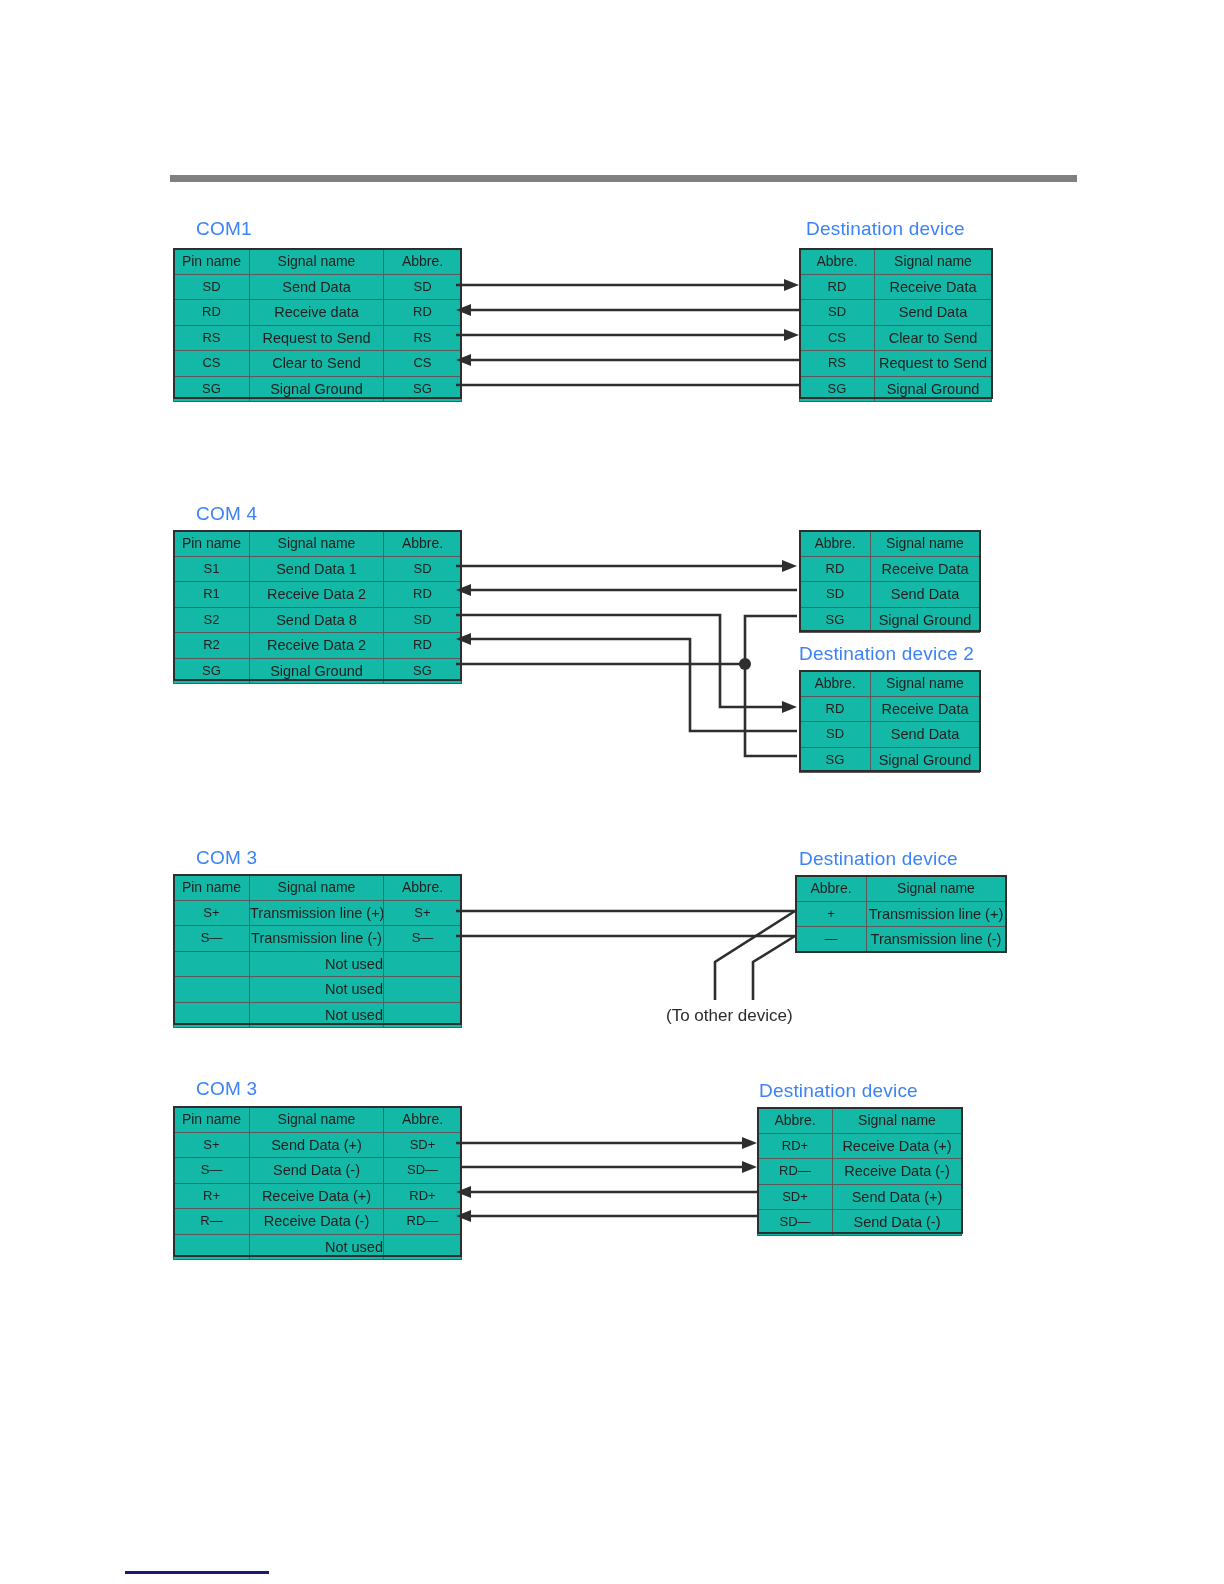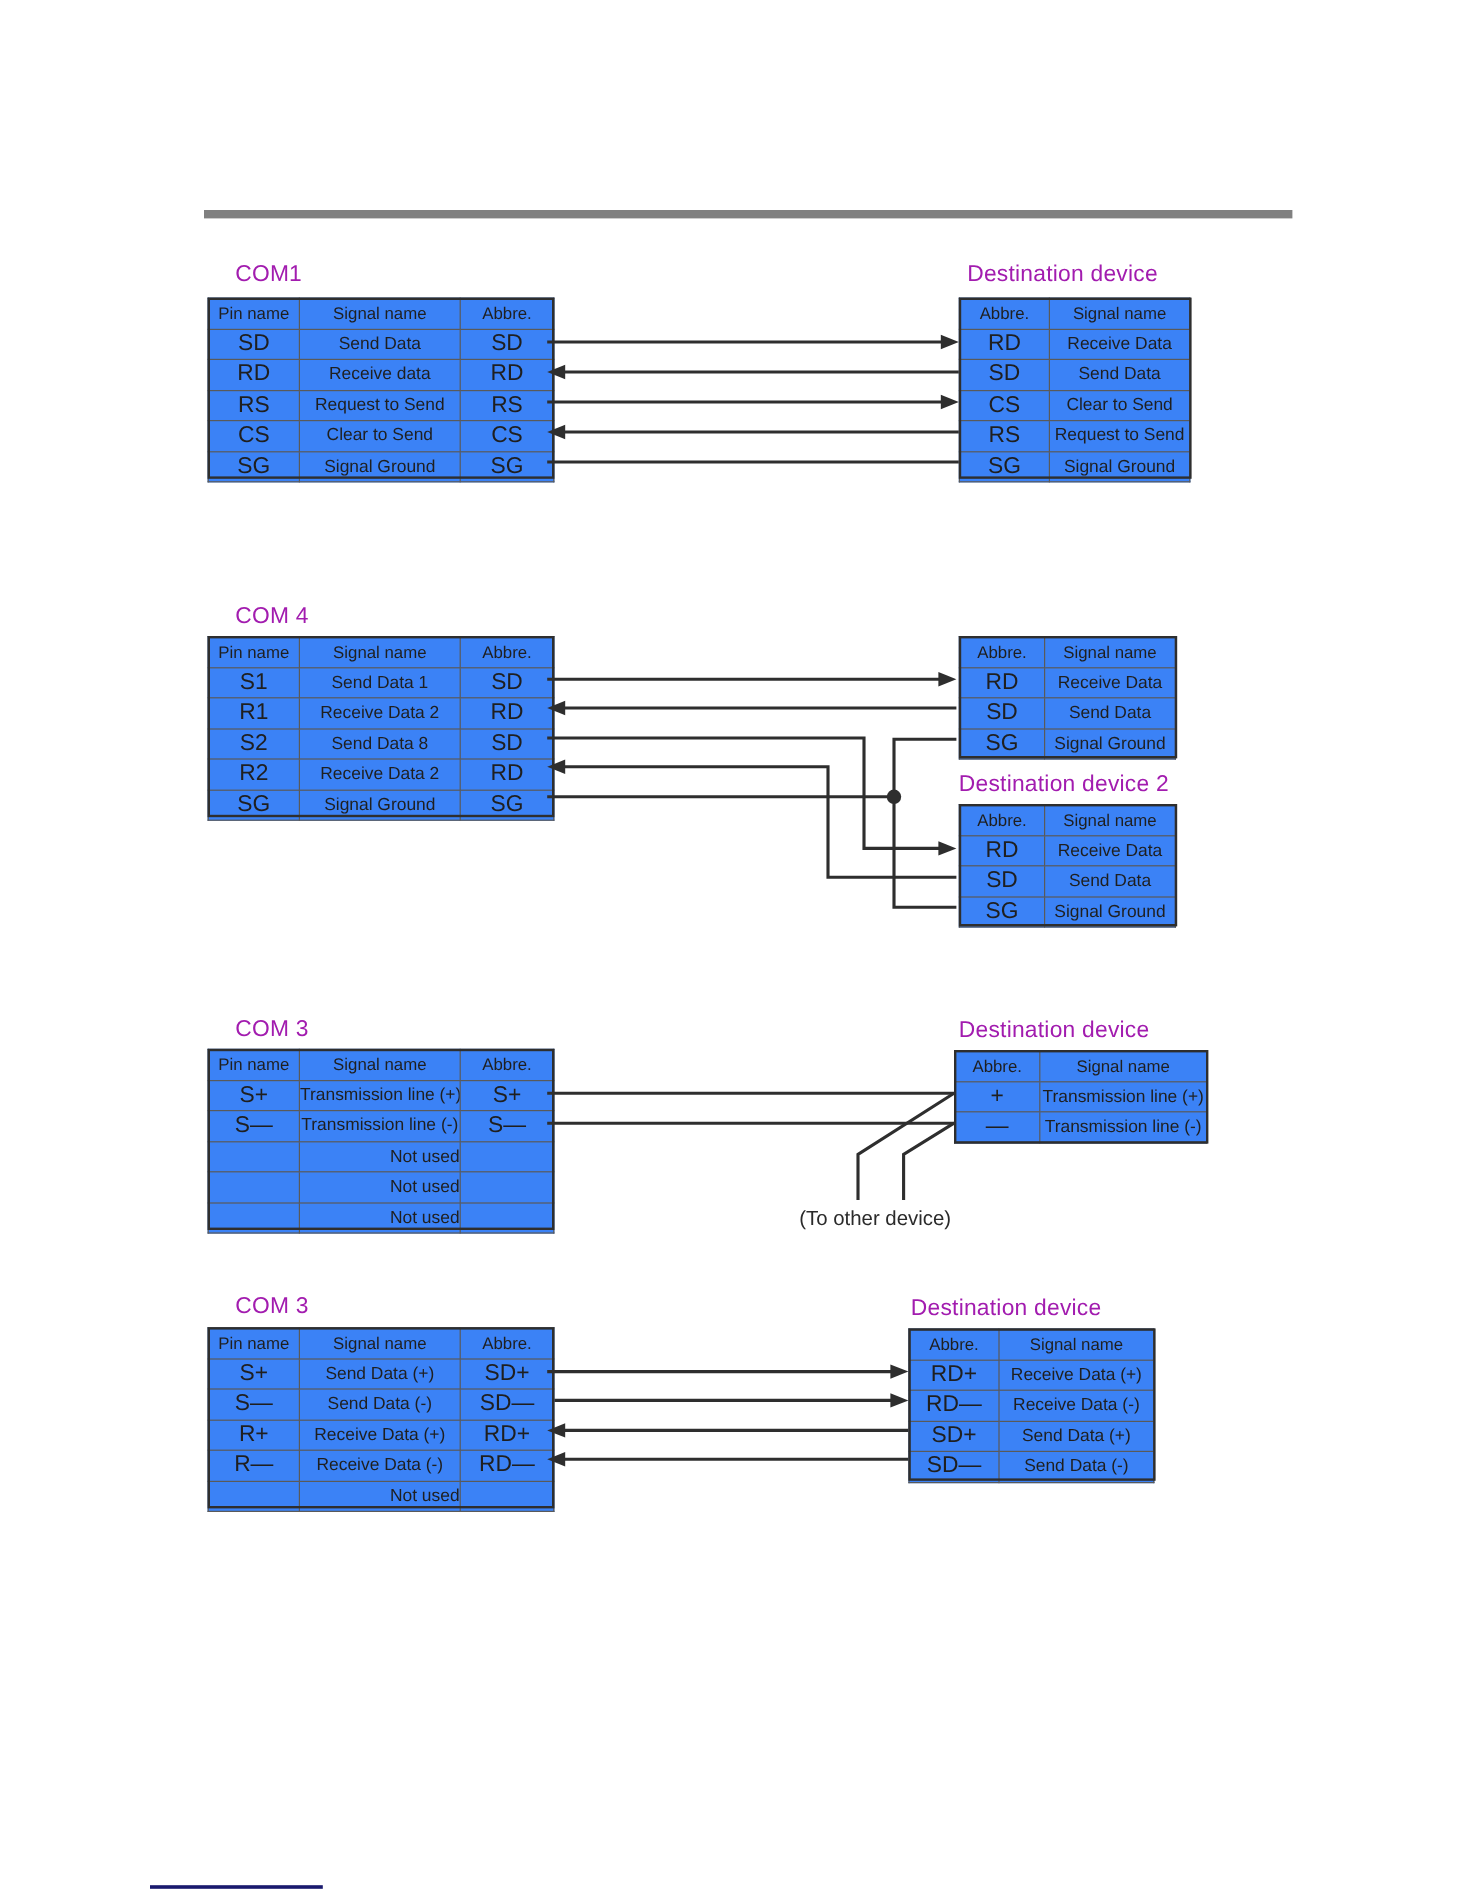--- a/index.html
+++ b/index.html
@@ -42,48 +42,48 @@
   }
 
   
   .diagram {
     position: absolute;
   }
 
   .caption {
     position: absolute;
     font-size: 19px;
-    color: #a21caf;
+    color: #3b82f6;
     white-space: nowrap;
     letter-spacing: 0.2px;
   }
 
   
   table.pin {
     position: absolute;
     border-collapse: collapse;
-    background: #3b82f6;
+    background: #14b8a6;
     table-layout: fixed;
   }
   table.pin td {
     border: 1.4px solid #5a5a5a;
     font-size: 14.5px;
     color: #1f1f1f;
     text-align: center;
     padding: 0;
     height: 24.5px;
     line-height: 24.5px;
     white-space: nowrap;
     overflow: hidden;
   }
   table.pin .hdr td {
     font-size: 14px;
   }
   table.pin td.big {
-    font-size: 19px;
+    font-size: 13px;
   }
   table.pin td.left {
     text-align: right;
     padding-left: 8px;
   }
   
   .frame {
     position: absolute;
     border: 2.6px solid #2e2e2e;
     pointer-events: none;

